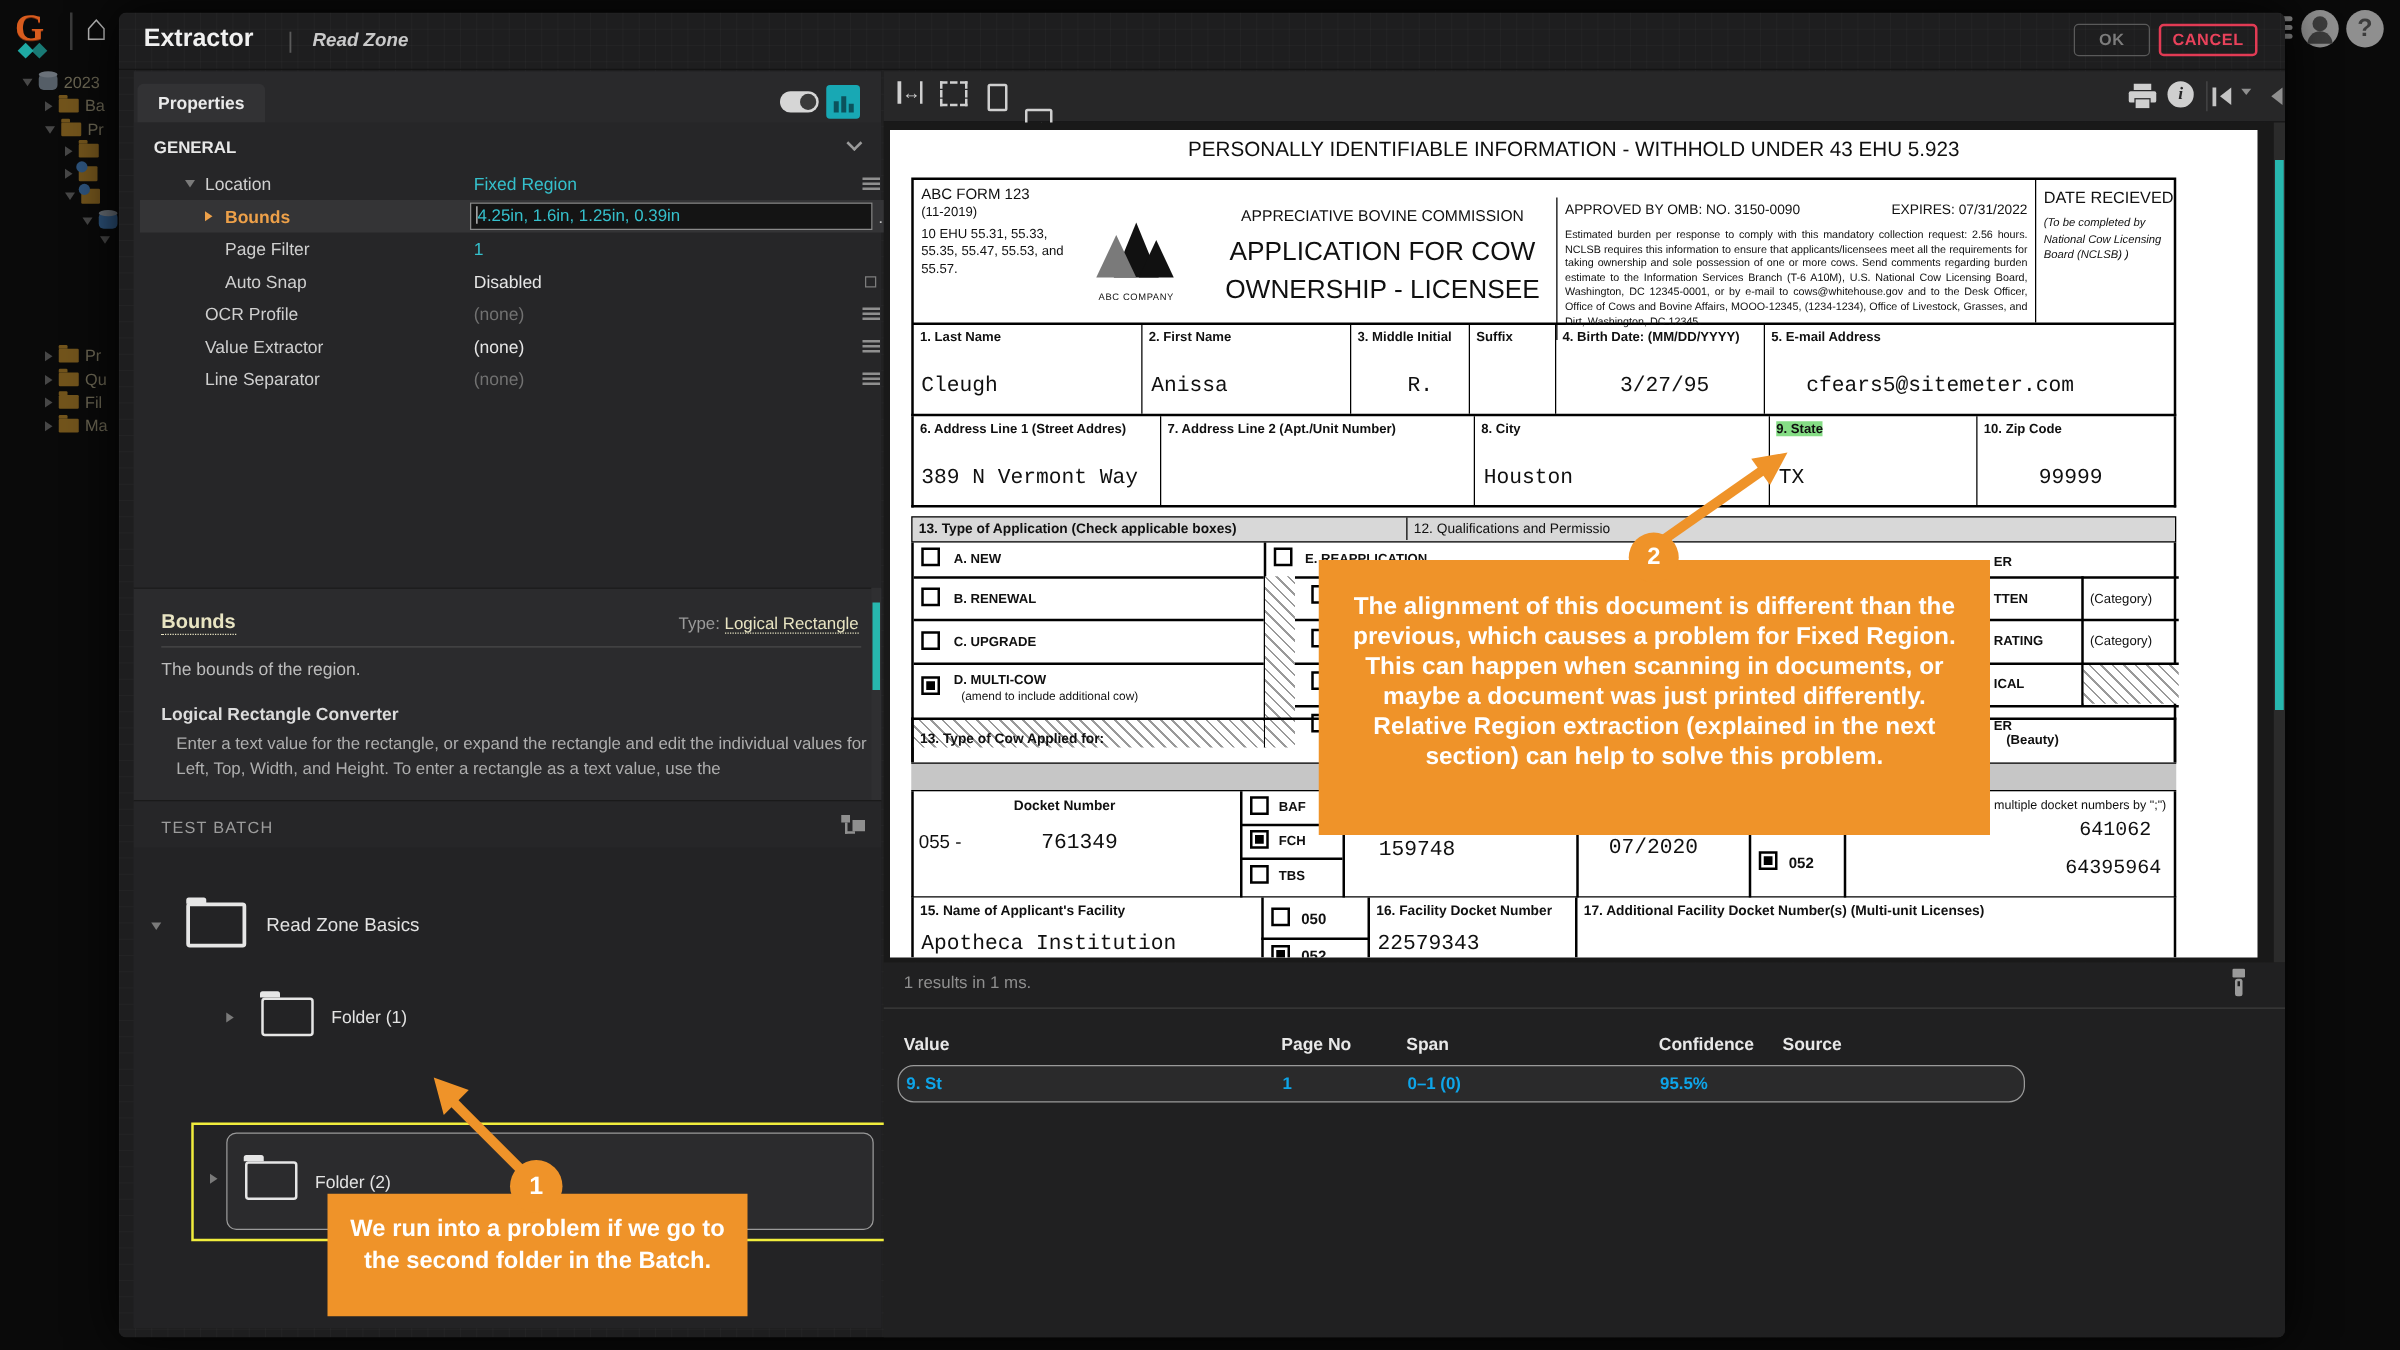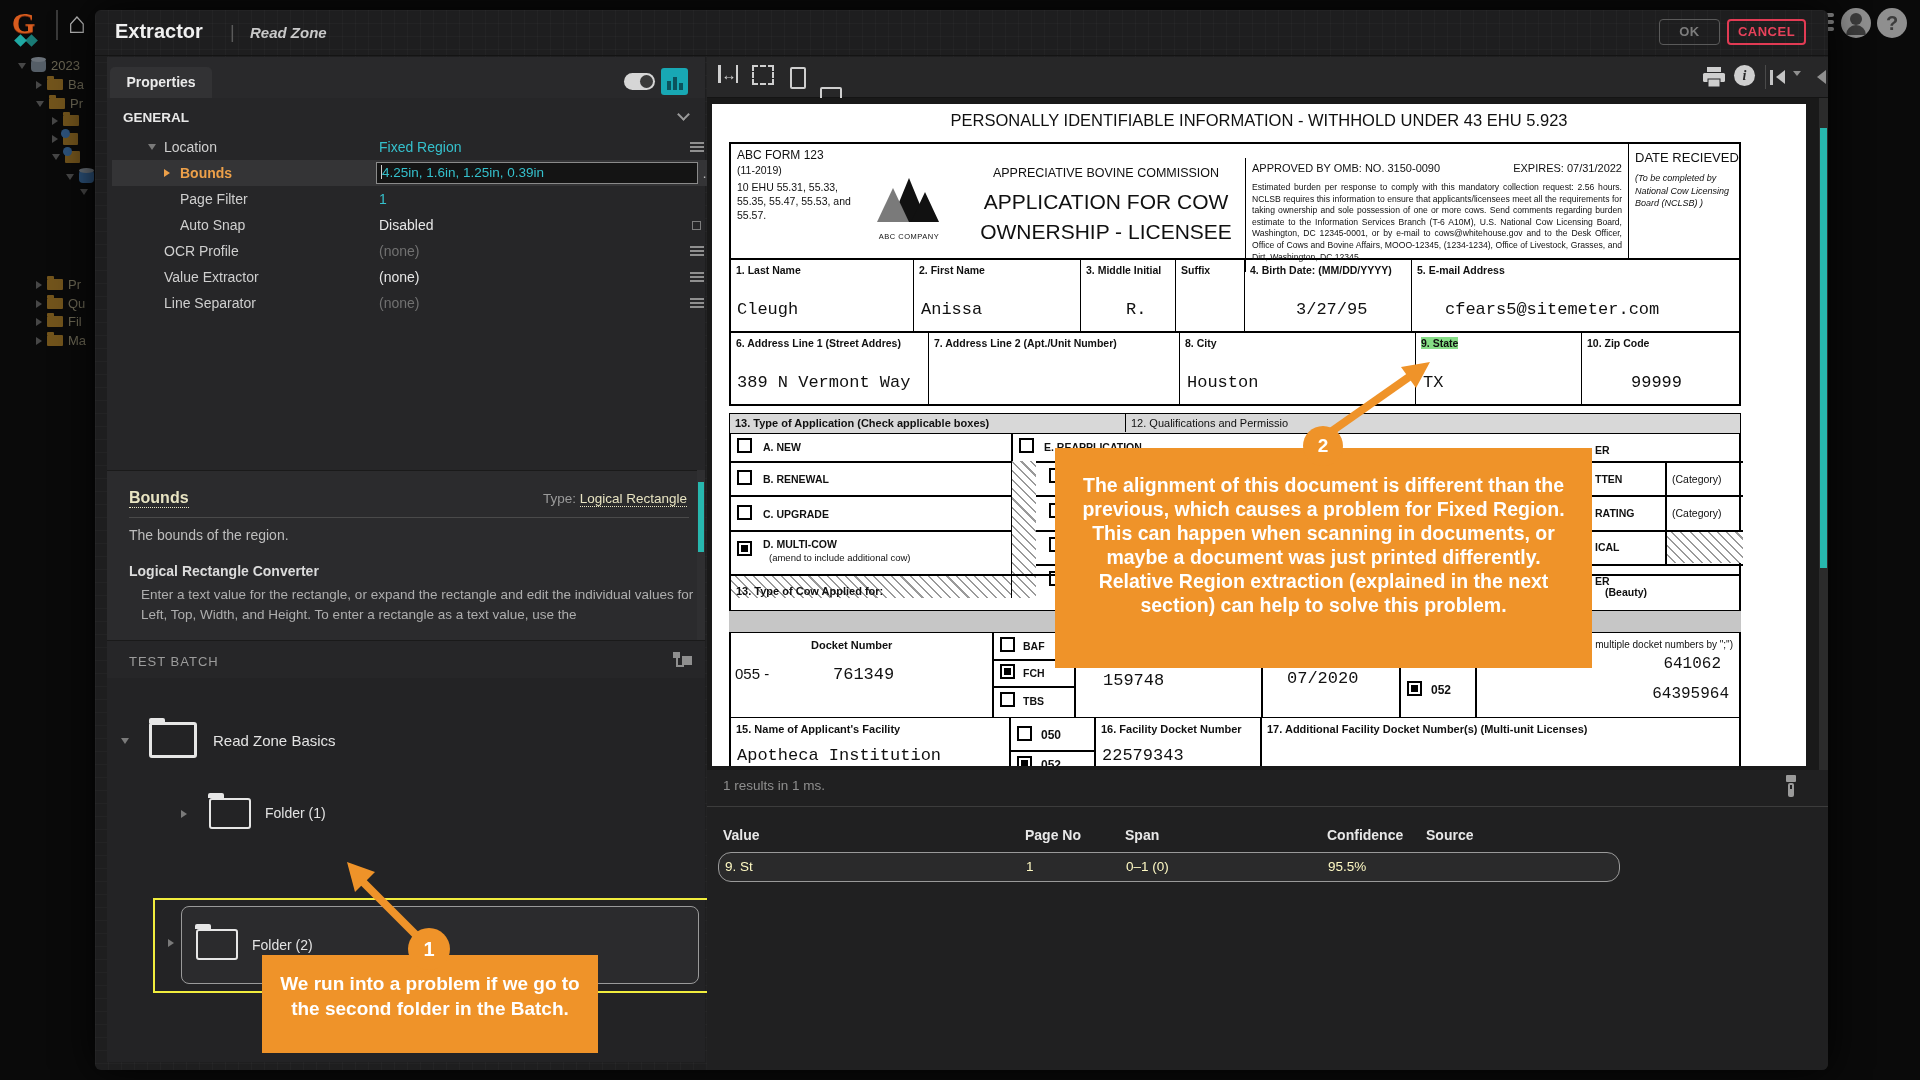--- a/index.html
+++ b/index.html
@@ -118,21 +118,21 @@
   .cb { position:absolute; width:15px; height:15px; border:2px solid #000; background:#fff; }
   .cb.checked::after { content:""; display:block; width:7px; height:7px; background:#000; margin:2px auto; }
   .hatch { position:absolute; background:repeating-linear-gradient(45deg,#fff 0 5px,#9a9a9a 5px 6.5px); }
   .grayband { position:absolute; background:#c6c6c6; border-top:1.5px solid #000; border-bottom:1.5px solid #000; }
   .hl-green { background:#85dd85; }
 
   
   #results { position:absolute; left:612px; top:760px; width:1121px; height:300px; background:#202021; }
   .res-sum { color:#8f8f8f; font-size:13.5px; }
   .res-h { position:absolute; color:#e8e8e8; font-size:14px; font-weight:700; }
-  .res-c { position:absolute; color:#fef9c3; font-size:13.5px; }
+  .res-c { position:absolute; color:#0ea5e9; font-size:13.5px;font-weight:bold; }
   .res-rowbox { position:absolute; border:1px solid #9a9a9a; border-radius:13px; background:#2a2a2b; }
   .flash-ic { position:absolute; }
 
   
   .callout { position:absolute; background:#ef9329; color:#fff; text-align:center; font-weight:700; z-index:45; }
   .badge { position:absolute; border-radius:50%; background:#ef9329; color:#fff; font-weight:700; text-align:center; z-index:46; }
   svg.arrows { position:absolute; left:0; top:0; z-index:44; pointer-events:none; }
 </style>
 </head>
 <body>

